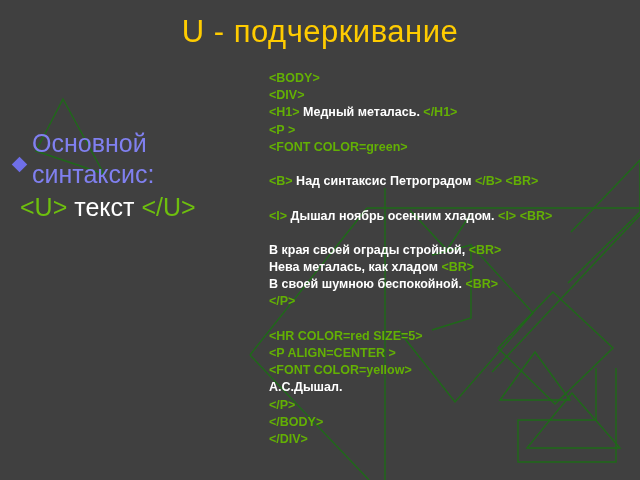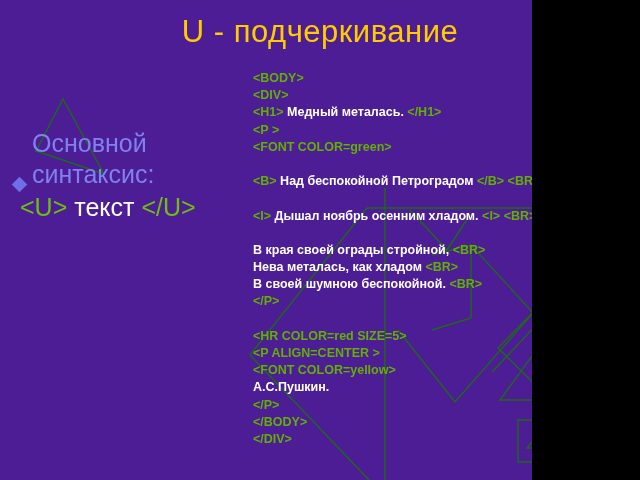--- a/index.html
+++ b/index.html
@@ -3,23 +3,23 @@
 <meta charset="utf-8">
 <title>U - подчеркивание</title>
 <style>
   html, body {
     margin: 0;
     padding: 0;
     background: #000000;
   }
   #slide {
     position: relative;
-    width: 532px;
+    width: 640px;
     height: 480px;
-    background: #4c1d95;
+    background: #404040;
     overflow: hidden;
     font-family: "Liberation Sans", "DejaVu Sans", sans-serif;
     -webkit-font-smoothing: antialiased;
   }
 
   
   #deco {
     position: absolute;
     left: 0; top: 0;
     width: 640px;
@@ -46,21 +46,21 @@
   
   #left-col {
     position: absolute;
     left: 14px;
     top: 128px;
     width: 232px;
     z-index: 3;
   }
   .bullet-row {
     display: flex;
-    align-items: flex-end;
+    align-items: center;
     gap: 7px;
   }
   .bullet-diamond {
     flex: 0 0 auto;
     width: 11px;
     height: 11px;
     margin-top: 11px;
     background: #6F6FE8;
     transform: rotate(45deg);
   }
@@ -85,21 +85,21 @@
     position: absolute;
     left: 253px;
     top: 70px;
     width: 380px;
     z-index: 3;
     font-size: 12.5px;
     line-height: 17.2px;
     font-weight: bold;
     white-space: nowrap;
   }
-  #code .ln { height: 17.2px; }
+  #code .ln { height: 17.2px; margin-left: 16px; }
   #code .ln.spacer { height: 17.2px; }
   .c-green  { color: #63B004; }
   .c-white  { color: #FFFFFF; }
   .c-gold   { color: #E3A81C; }
 </style>
 </head>
 <body>
 
 <div id="slide">
 
@@ -146,31 +146,31 @@
     </div>
   </div>
 
   <div id="code">
       <div class="ln"><span class="c-green">&lt;BODY&gt;</span></div>
       <div class="ln"><span class="c-green">&lt;DIV&gt;</span></div>
       <div class="ln"><span class="c-green">&lt;H1&gt;</span><span class="c-white"> Медный металась. </span><span class="c-green">&lt;/H1&gt;</span></div>
       <div class="ln"><span class="c-green">&lt;P &gt;</span></div>
       <div class="ln"><span class="c-green">&lt;FONT COLOR=green&gt;</span></div>
       <div class="ln spacer"></div>
-      <div class="ln"><span class="c-green">&lt;B&gt;</span><span class="c-white">  Над беспокойной Петроградом </span><span class="c-green">&lt;/B&gt;</span><span class="c-white">  </span><span class="c-green">&lt;BR&gt;</span></div>
+      <div class="ln"><span class="c-green">&lt;B&gt;</span><span class="c-white">  Над синтаксис Петроградом </span><span class="c-green">&lt;/B&gt;</span><span class="c-white">  </span><span class="c-green">&lt;BR&gt;</span></div>
       <div class="ln spacer"></div>
       <div class="ln"><span class="c-green">&lt;I&gt;</span><span class="c-white">  Дышал ноябрь осенним хладом. </span><span class="c-green">&lt;I&gt;</span><span class="c-white">  </span><span class="c-green">&lt;BR&gt;</span></div>
       <div class="ln spacer"></div>
       <div class="ln"><span class="c-white">В края своей ограды стройной, </span><span class="c-green">&lt;BR&gt;</span></div>
       <div class="ln"><span class="c-white">Нева металась, как хладом </span><span class="c-green">&lt;BR&gt;</span></div>
       <div class="ln"><span class="c-white">В своей шумною беспокойной. </span><span class="c-green">&lt;BR&gt;</span></div>
       <div class="ln"><span class="c-green">&lt;/P&gt;</span></div>
       <div class="ln spacer"></div>
       <div class="ln"><span class="c-green">&lt;HR COLOR=red SIZE=5&gt;</span></div>
       <div class="ln"><span class="c-green">&lt;P ALIGN=CENTER &gt;</span></div>
       <div class="ln"><span class="c-green">&lt;FONT COLOR=yellow&gt;</span></div>
-      <div class="ln"><span class="c-white"> А.С.Пушкин.</span></div>
+      <div class="ln"><span class="c-white"> А.С.Дышал.</span></div>
       <div class="ln"><span class="c-green">&lt;/P&gt;</span></div>
       <div class="ln"><span class="c-green">&lt;/BODY&gt;</span></div>
       <div class="ln"><span class="c-green">&lt;/DIV&gt;</span></div>
     </div>
 
 </div>
 
 </body></html>

